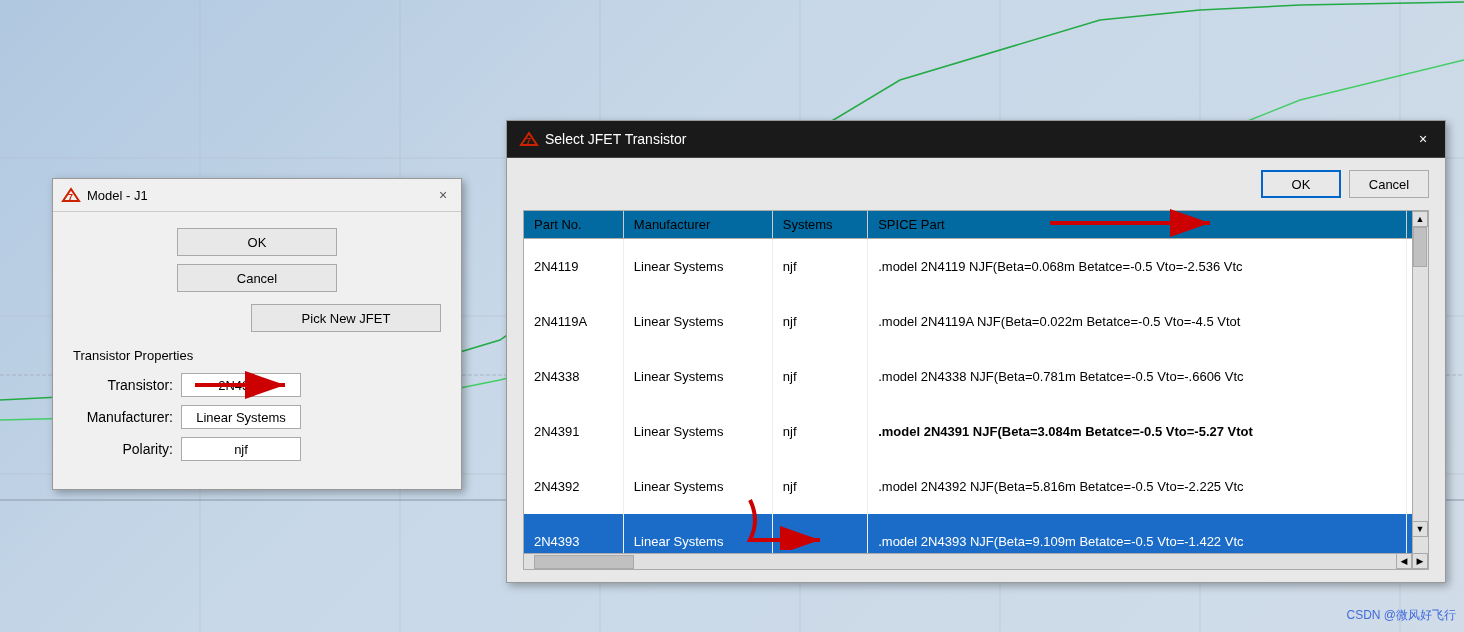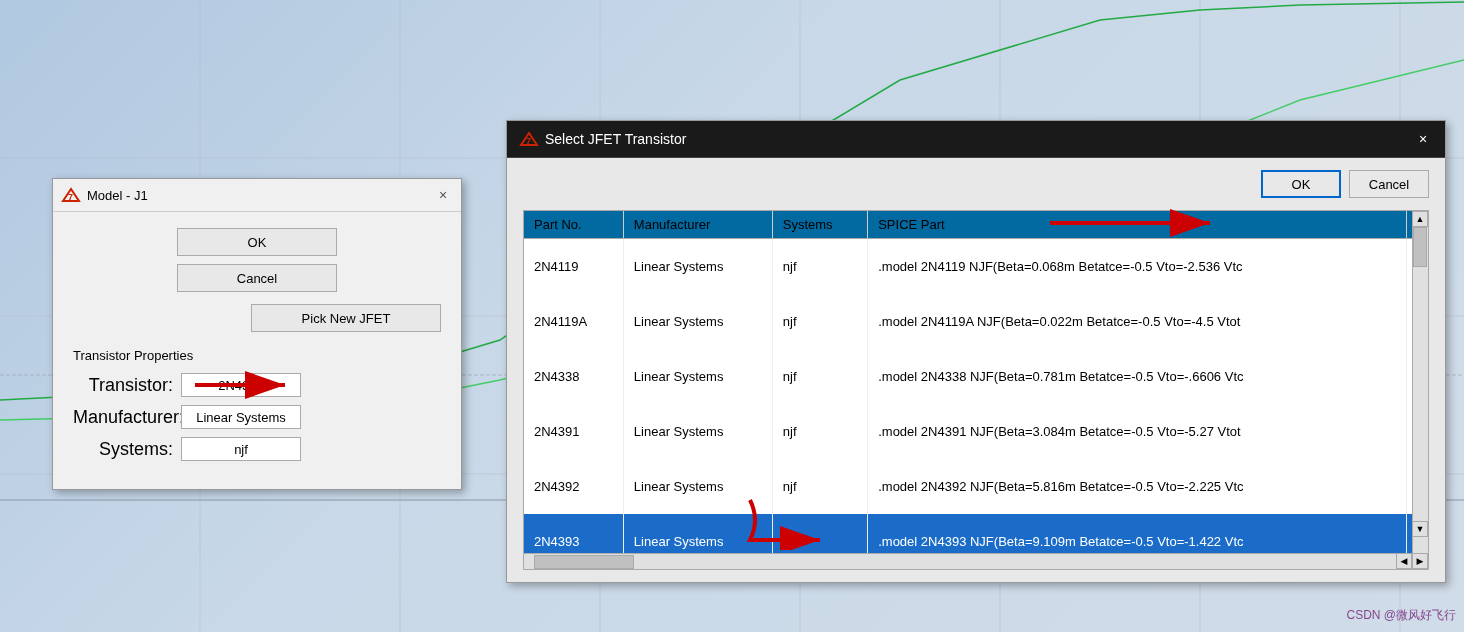--- a/index.html
+++ b/index.html
@@ -116,21 +116,21 @@
     .prop-row {
       display: flex;
       align-items: center;
       margin-bottom: 8px;
       gap: 8px;
     }
 
     .prop-label {
       text-align: right;
       width: 100px;
-      font-size: 18px;
+      font-size: 14px;
     }
 
     .prop-value {
       border: 1px solid #aaa;
       background: white;
       padding: 2px 8px;
       font-size: 13px;
       min-width: 120px;
       text-align: center;
       height: 24px;
@@ -313,21 +313,21 @@
       left: 740px;
       pointer-events: none;
     }
 
     
     .watermark {
       position: absolute;
       bottom: 8px;
       right: 8px;
       font-size: 12px;
-      color: #701a75;
+      color: #1d4ed8;
       opacity: 0.8;
     }
 
     
     .lt-logo {
       display: inline-block;
       width: 20px;
       height: 16px;
       position: relative;
     }
@@ -388,21 +388,21 @@
       <div class="props-title">Transistor Properties</div>
       <div class="prop-row">
         <span class="prop-label">Transistor:</span>
         <div class="prop-value">2N4393</div>
       </div>
       <div class="prop-row">
         <span class="prop-label">Manufacturer:</span>
         <div class="prop-value">Linear Systems</div>
       </div>
       <div class="prop-row">
-        <span class="prop-label">Systems:</span>
+        <span class="prop-label">Polarity:</span>
         <div class="prop-value">njf</div>
       </div>
     </div>
   </div>
 </div>
 
 <svg class="arrow-j1" width="120" height="60" viewBox="0 0 120 60">
   <defs>
     <marker id="arrowhead1" markerWidth="10" markerHeight="7" refX="10" refY="3.5" orient="auto">
       <polygon points="0 0, 10 3.5, 0 7" fill="#cc0000"></polygon>
@@ -460,21 +460,21 @@
               <td>2N4338</td>
               <td>Linear Systems</td>
               <td>njf</td>
               <td style="max-width: 380px; overflow: hidden; text-overflow: ellipsis;">.model 2N4338 NJF(Beta=0.781m Betatce=-0.5 Vto=-.6606 Vtc</td>
               <td style="width: 16px;"></td>
             </tr>
             <tr>
               <td>2N4391</td>
               <td>Linear Systems</td>
               <td>njf</td>
-              <td style="max-width: 380px; overflow: hidden; text-overflow: ellipsis;">.model 2N4391 NJF(Beta=3.084m Betatce=-0.5 Vto=-5.27 Vtot</td>
+              <td style="max-width: 380px; overflow: hidden; text-overflow: ellipsis; font-weight: bold;">.model 2N4391 NJF(Beta=3.084m Betatce=-0.5 Vto=-5.27 Vtot</td>
               <td style="width: 16px;"></td>
             </tr>
             <tr>
               <td>2N4392</td>
               <td>Linear Systems</td>
               <td>njf</td>
               <td style="max-width: 380px; overflow: hidden; text-overflow: ellipsis;">.model 2N4392 NJF(Beta=5.816m Betatce=-0.5 Vto=-2.225 Vtc</td>
               <td style="width: 16px;"></td>
             </tr>
             <tr class="selected">

